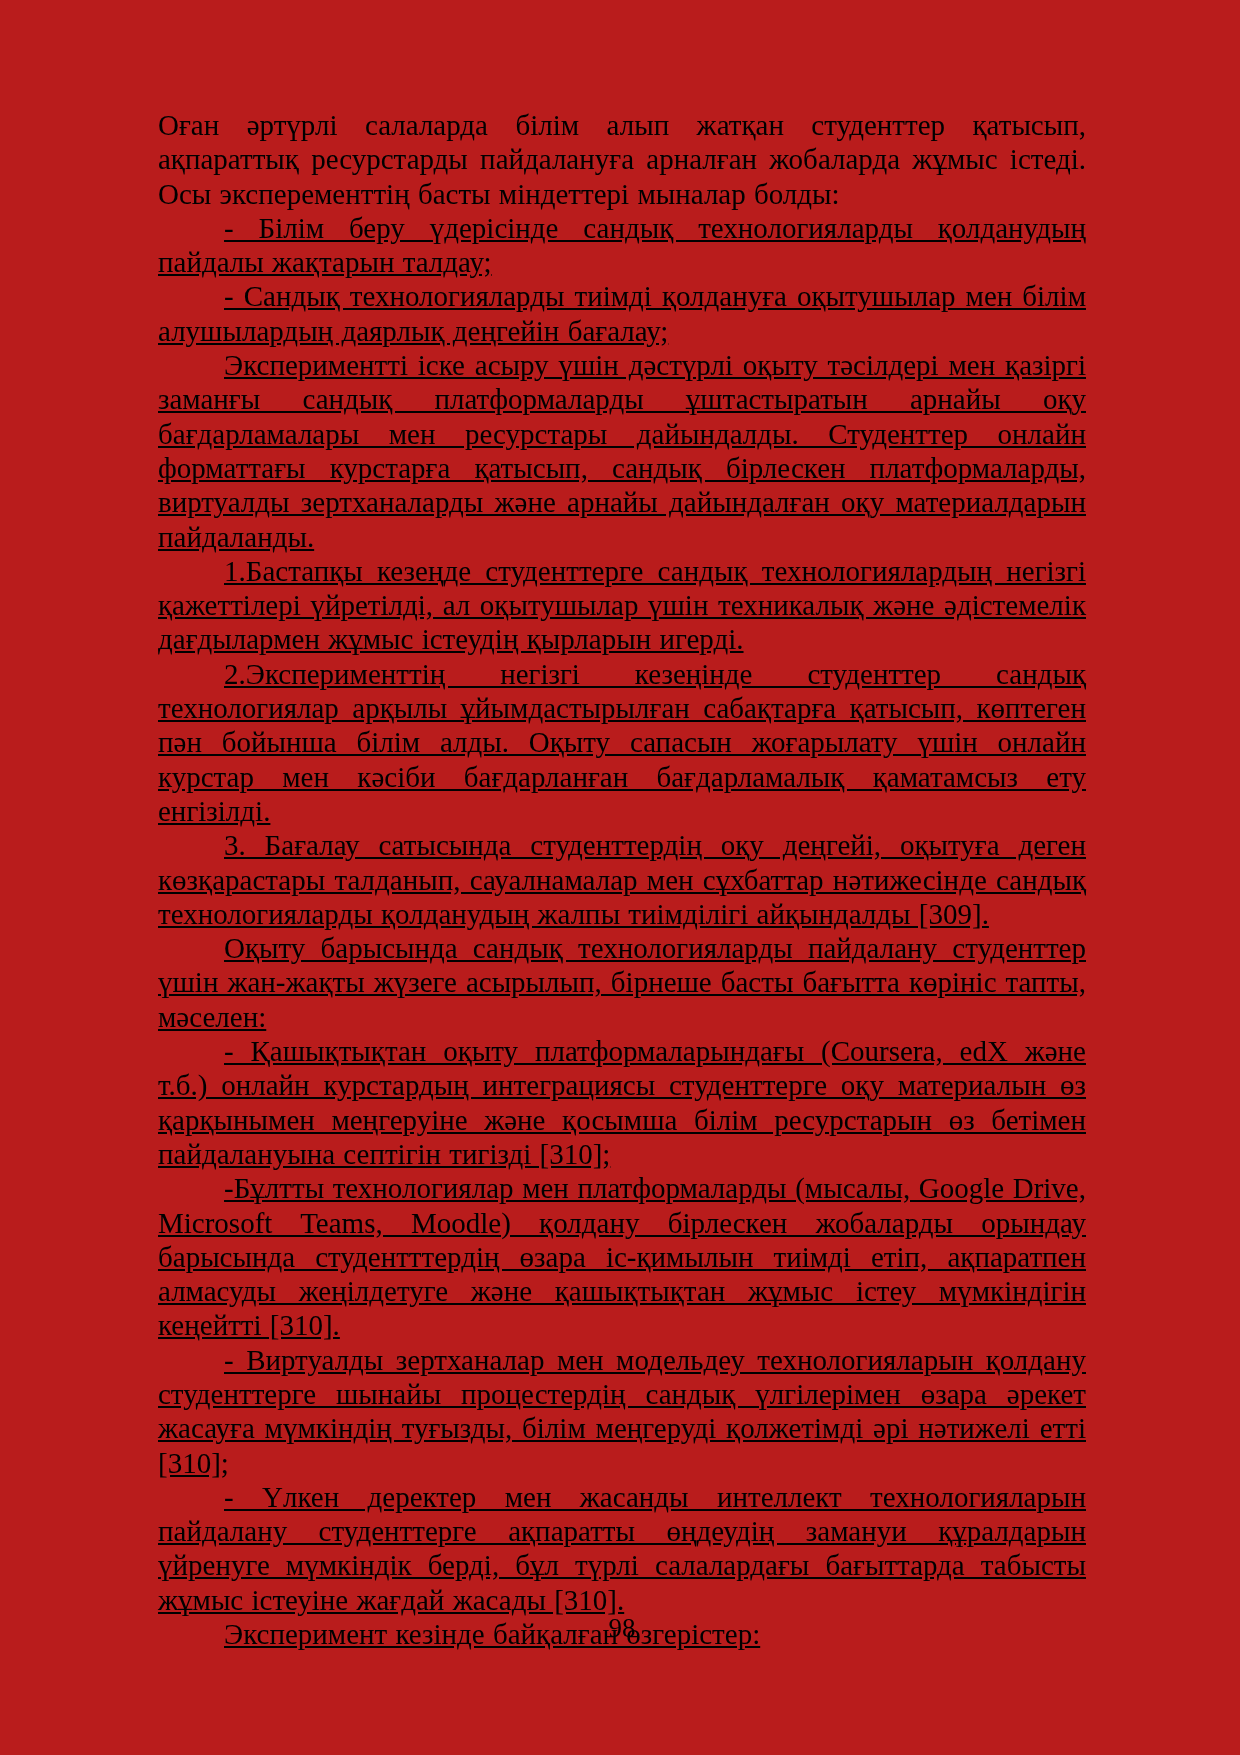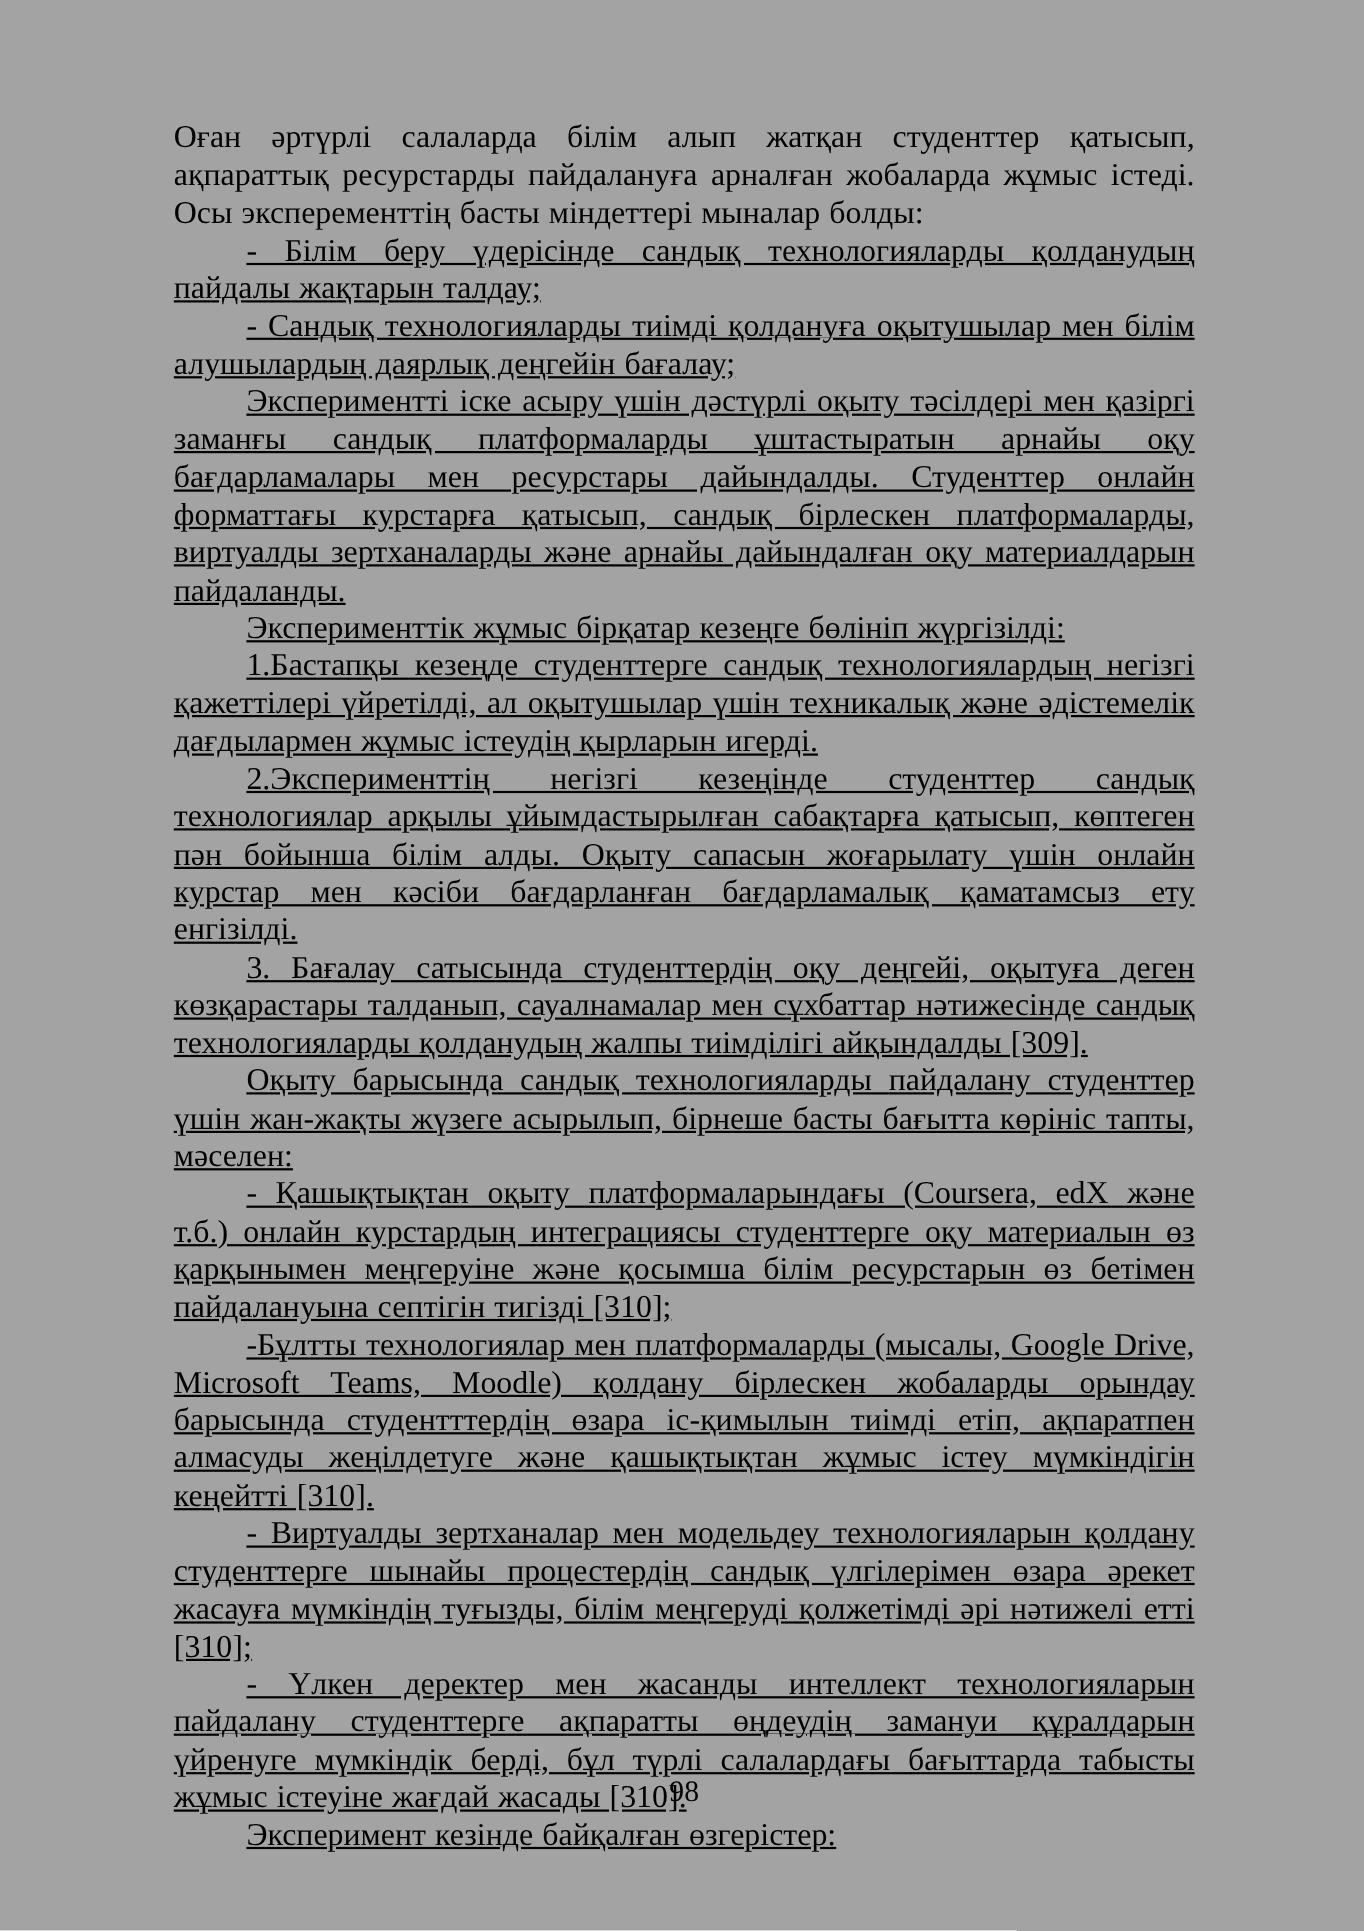--- a/index.html
+++ b/index.html
@@ -4,21 +4,21 @@
 <style>
   html, body {
     margin: 0;
     padding: 0;
     background: #ffffff;
   }
   .page {
     position: relative;
     width: 1240px;
     height: 1755px;
-    background: #a3a3a3;
+    background: #b91c1c;
     overflow: hidden;
     font-family: "Liberation Serif", "DejaVu Serif", serif;
     color: #000000;
   }
   .content {
     position: absolute;
     left: 158px;
     top: 108px;
     width: 928px;
   }
@@ -45,21 +45,20 @@
 </style>
 </head>
 <body>
 
 <div class="page">
   <div class="content">
     <p class="para">Оған әртүрлі салаларда білім алып жатқан студенттер қатысып, ақпараттық ресурстарды пайдалануға арналған жобаларда жұмыс істеді. Осы эксперементтің басты міндеттері мыналар болды:</p>
     <p class="para indent">- Білім беру үдерісінде сандық технологияларды қолданудың пайдалы жақтарын талдау;</p>
     <p class="para indent">- Сандық технологияларды тиімді қолдануға оқытушылар мен білім алушылардың даярлық деңгейін бағалау;</p>
     <p class="para indent">Экспериментті іске асыру үшін дәстүрлі оқыту тәсілдері мен қазіргі заманғы сандық платформаларды ұштастыратын арнайы оқу бағдарламалары мен ресурстары дайындалды. Студенттер онлайн форматтағы курстарға қатысып, сандық бірлескен платформаларды, виртуалды зертханаларды және арнайы дайындалған оқу материалдарын пайдаланды.</p>
-    <p class="para indent">Эксперименттік жұмыс бірқатар кезеңге бөлініп жүргізілді:</p>
     <p class="para indent">1.Бастапқы кезеңде студенттерге сандық технологиялардың негізгі қажеттілері үйретілді, ал оқытушылар үшін техникалық және әдістемелік дағдылармен жұмыс істеудің қырларын игерді.</p>
     <p class="para indent">2.Эксперименттің негізгі кезеңінде студенттер сандық технологиялар арқылы ұйымдастырылған сабақтарға қатысып, көптеген пән бойынша білім алды. Оқыту сапасын жоғарылату үшін онлайн курстар мен кәсіби бағдарланған бағдарламалық қаматамсыз ету енгізілді.</p>
     <p class="para indent">3. Бағалау сатысында студенттердің оқу деңгейі, оқытуға деген көзқарастары талданып, сауалнамалар мен сұхбаттар нәтижесінде сандық технологияларды қолданудың жалпы тиімділігі айқындалды [309].</p>
     <p class="para indent">Оқыту барысында сандық технологияларды пайдалану студенттер үшін жан-жақты жүзеге асырылып, бірнеше басты бағытта көрініс тапты, мәселен:</p>
     <p class="para indent">- Қашықтықтан оқыту платформаларындағы (Coursera, edX және т.б.) онлайн курстардың интеграциясы студенттерге оқу материалын өз қарқынымен меңгеруіне және қосымша білім ресурстарын өз бетімен пайдалануына септігін тигізді [310];</p>
     <p class="para indent">-Бұлтты технологиялар мен платформаларды (мысалы, Google Drive, Microsoft Teams, Moodle) қолдану бірлескен жобаларды орындау барысында студентттердің өзара іс-қимылын тиімді етіп, ақпаратпен алмасуды жеңілдетуге және қашықтықтан жұмыс істеу мүмкіндігін кеңейтті [310].</p>
     <p class="para indent">- Виртуалды зертханалар мен модельдеу технологияларын қолдану студенттерге шынайы процестердің сандық үлгілерімен өзара әрекет жасауға мүмкіндің туғызды, білім меңгеруді қолжетімді әрі нәтижелі етті [310];</p>
     <p class="para indent">- Үлкен деректер мен жасанды интеллект технологияларын пайдалану студенттерге ақпаратты өңдеудің замануи құралдарын үйренуге мүмкіндік берді, бұл түрлі салалардағы бағыттарда табысты жұмыс істеуіне жағдай жасады [310].</p>
     <p class="para indent">Эксперимент кезінде байқалған өзгерістер:</p>
   </div>

